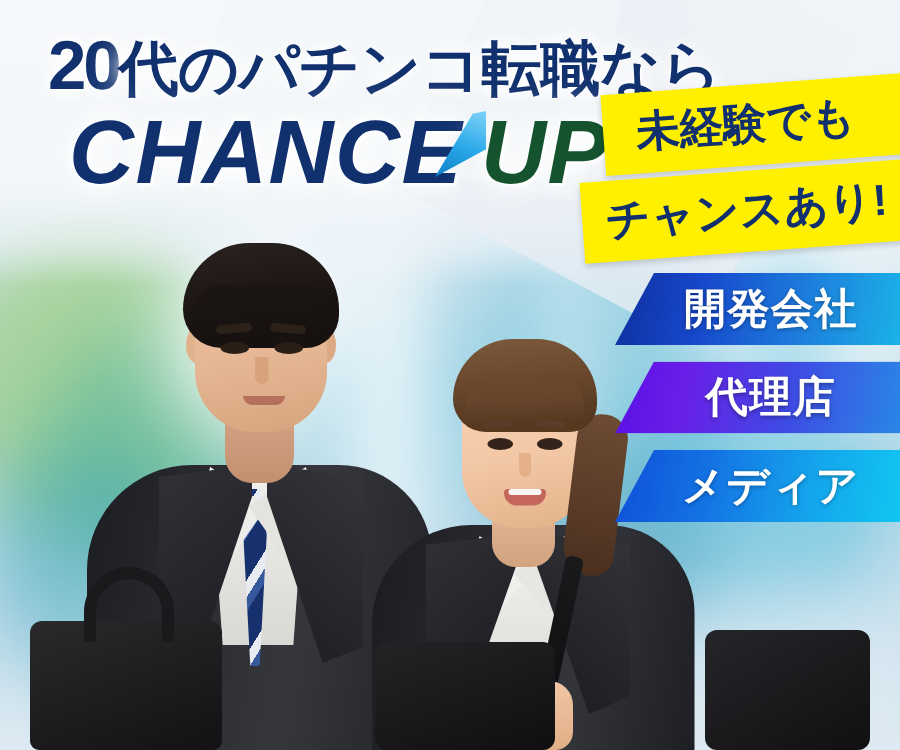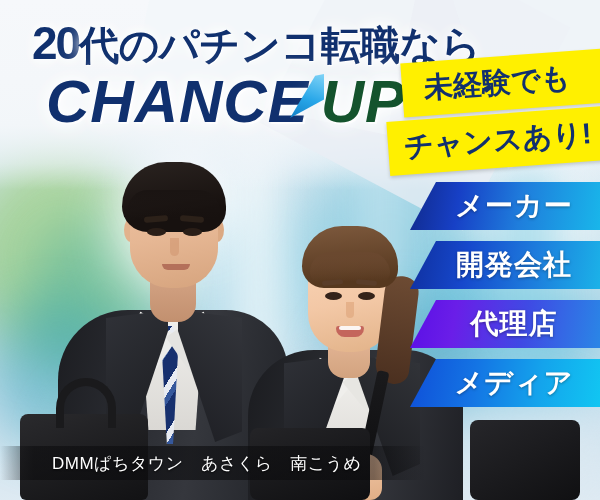--- a/index.html
+++ b/index.html
@@ -367,31 +367,25 @@
     <div class="line2"><span>CHANCE</span><span class="up">UP</span></div>
   </div>
   <div class="up-swoosh"></div>
 
   <div class="badge">
     <div class="badge-line badge-1">未経験でも</div>
     <div class="badge-line badge-2">チャンスあり!</div>
   </div>
 
   <div class="cats">
-    <div class="cat" style="background: linear-gradient(100deg, rgb(16, 42, 140) 0%, rgb(23, 64, 198) 26%, rgb(31, 125, 220) 58%, rgb(25, 182, 234) 100%);">
-      <span>メーカー</span>
-    </div>
     <div class="cat" style="background: linear-gradient(100deg, rgb(15, 47, 158) 0%, rgb(22, 72, 204) 30%, rgb(29, 123, 220) 64%, rgb(27, 178, 232) 100%);">
       <span>開発会社</span>
     </div>
     <div class="cat" style="background: linear-gradient(100deg, rgb(90, 15, 230) 0%, rgb(106, 30, 232) 24%, rgb(63, 74, 228) 60%, rgb(42, 134, 230) 100%);">
       <span>代理店</span>
     </div>
     <div class="cat" style="background: linear-gradient(100deg, rgb(15, 79, 216) 0%, rgb(20, 116, 228) 34%, rgb(20, 164, 236) 68%, rgb(17, 198, 242) 100%);">
       <span>メディア</span>
     </div>
   </div>
 
-  <div class="credit">
-    <span>DMMぱちタウン　あさくら　南こうめ</span>
-  </div>
 
 </div>
 
 </body></html>

